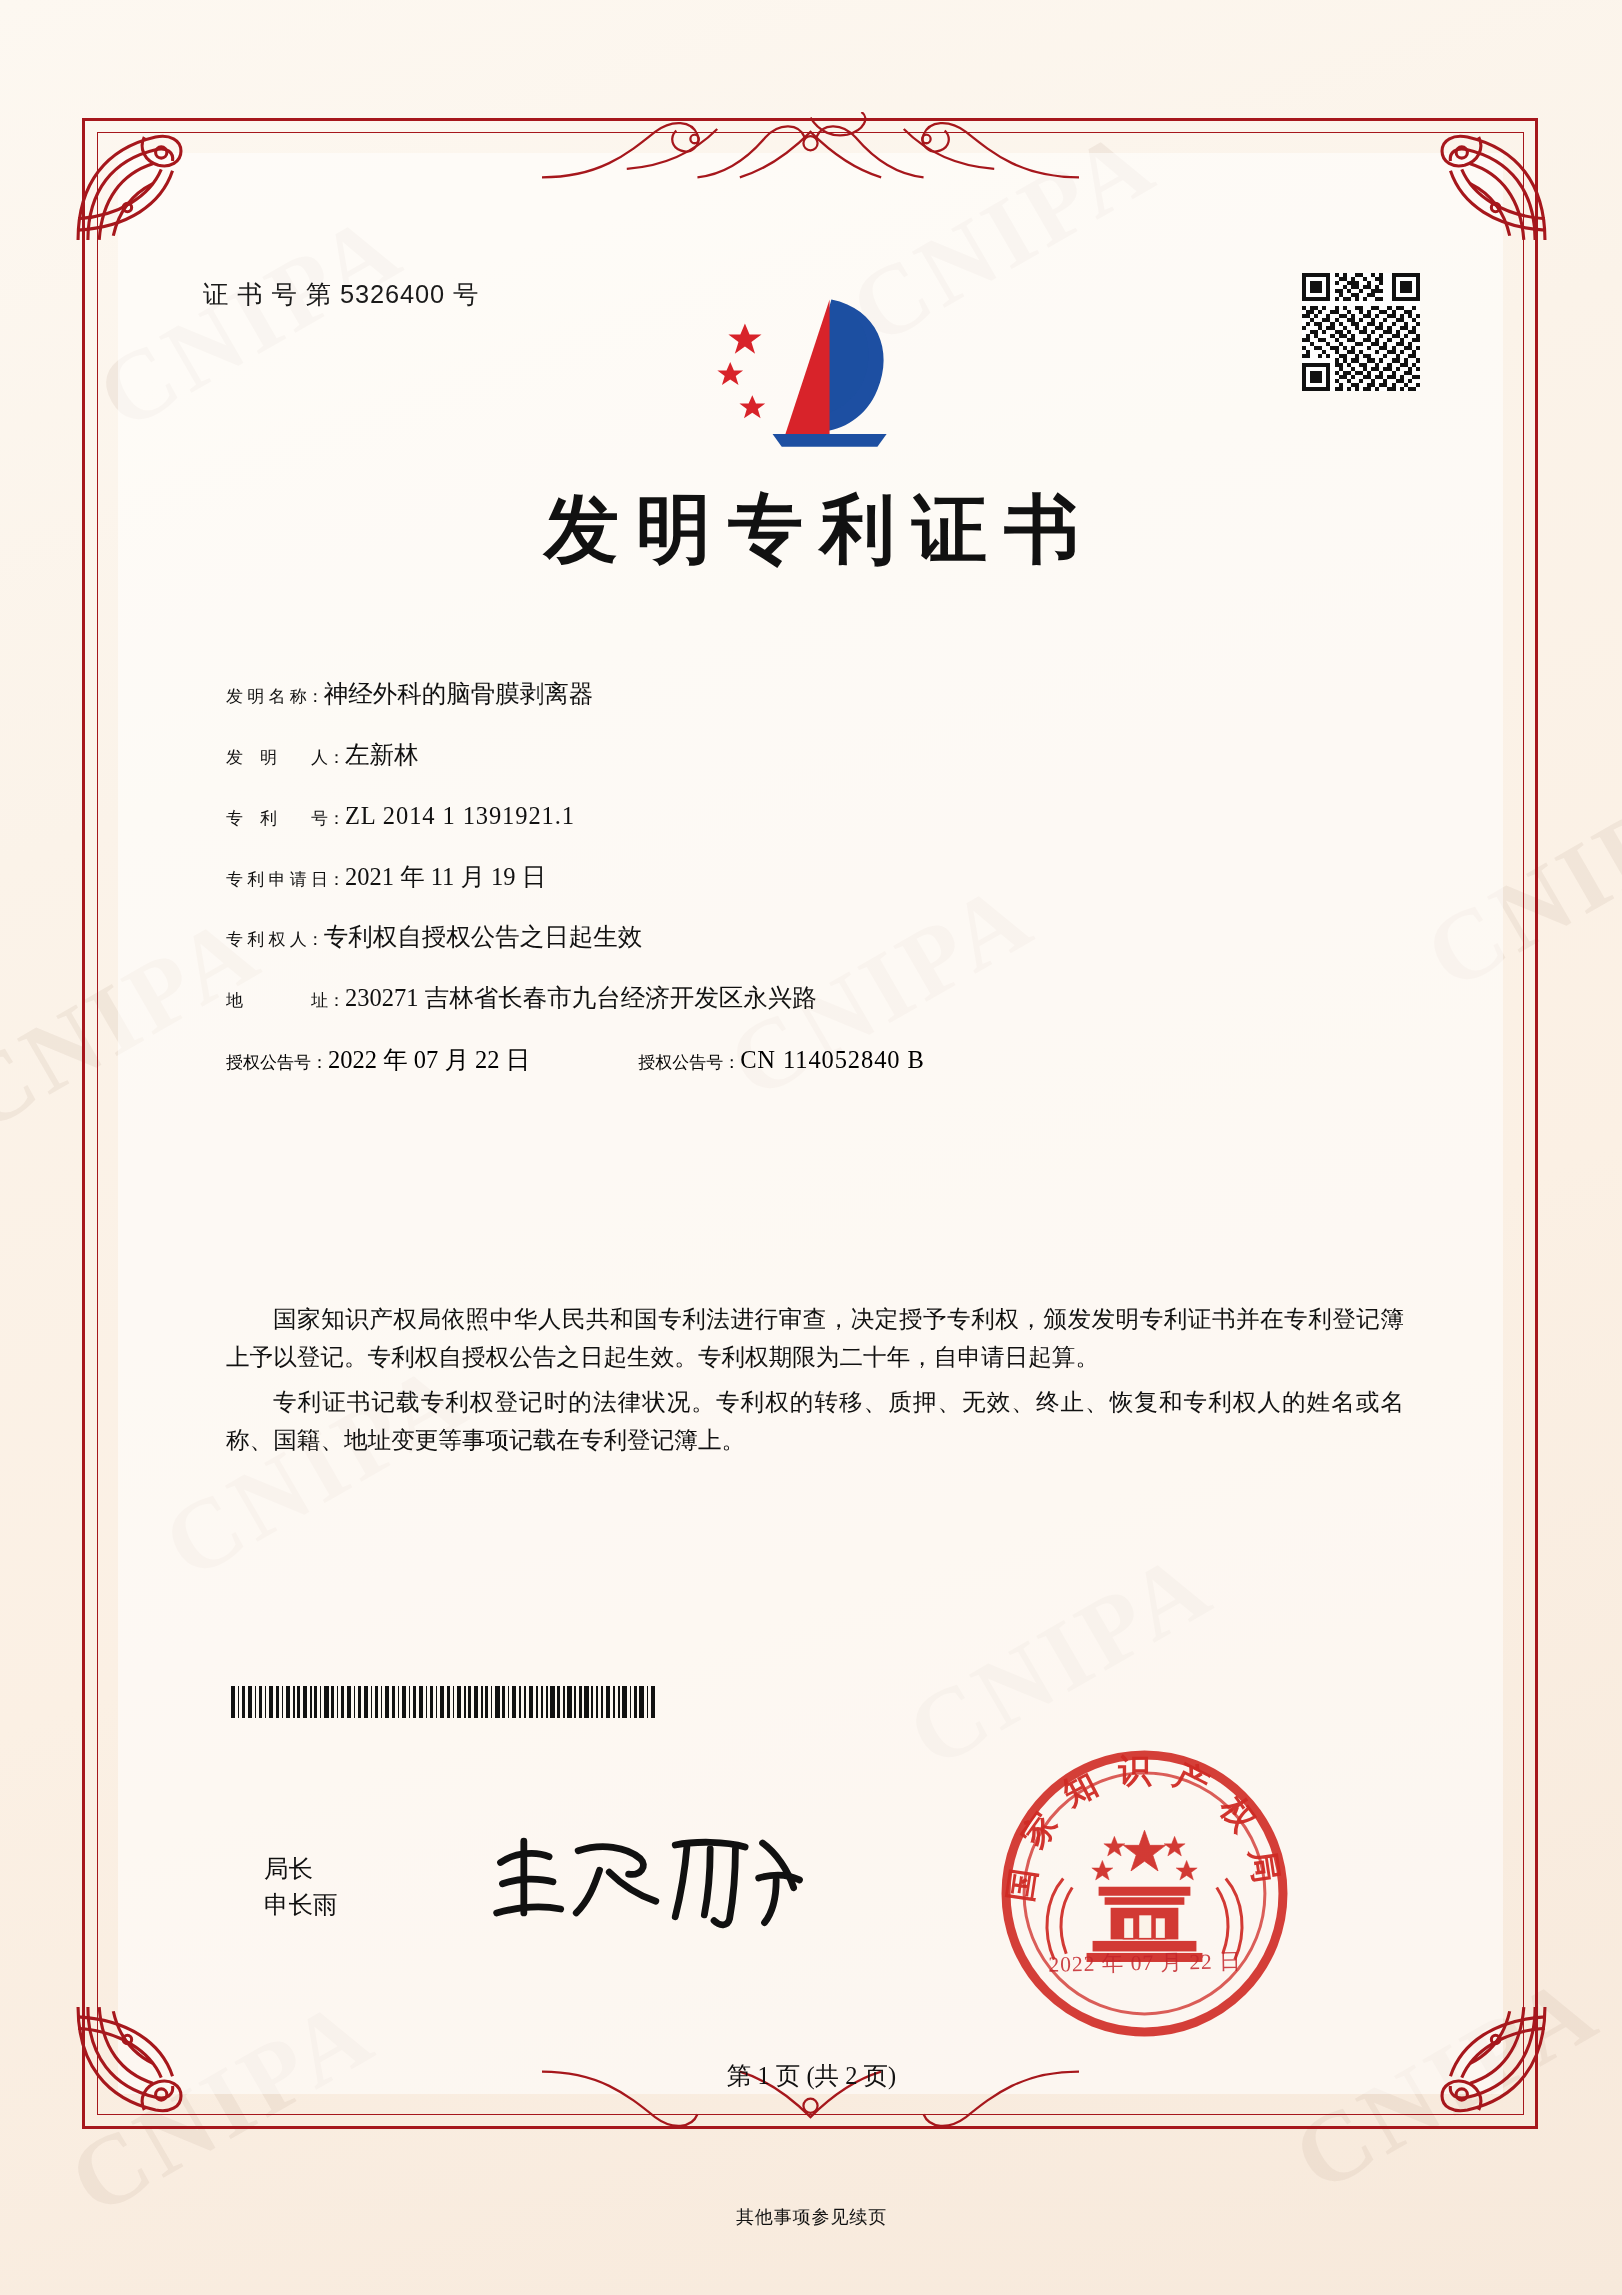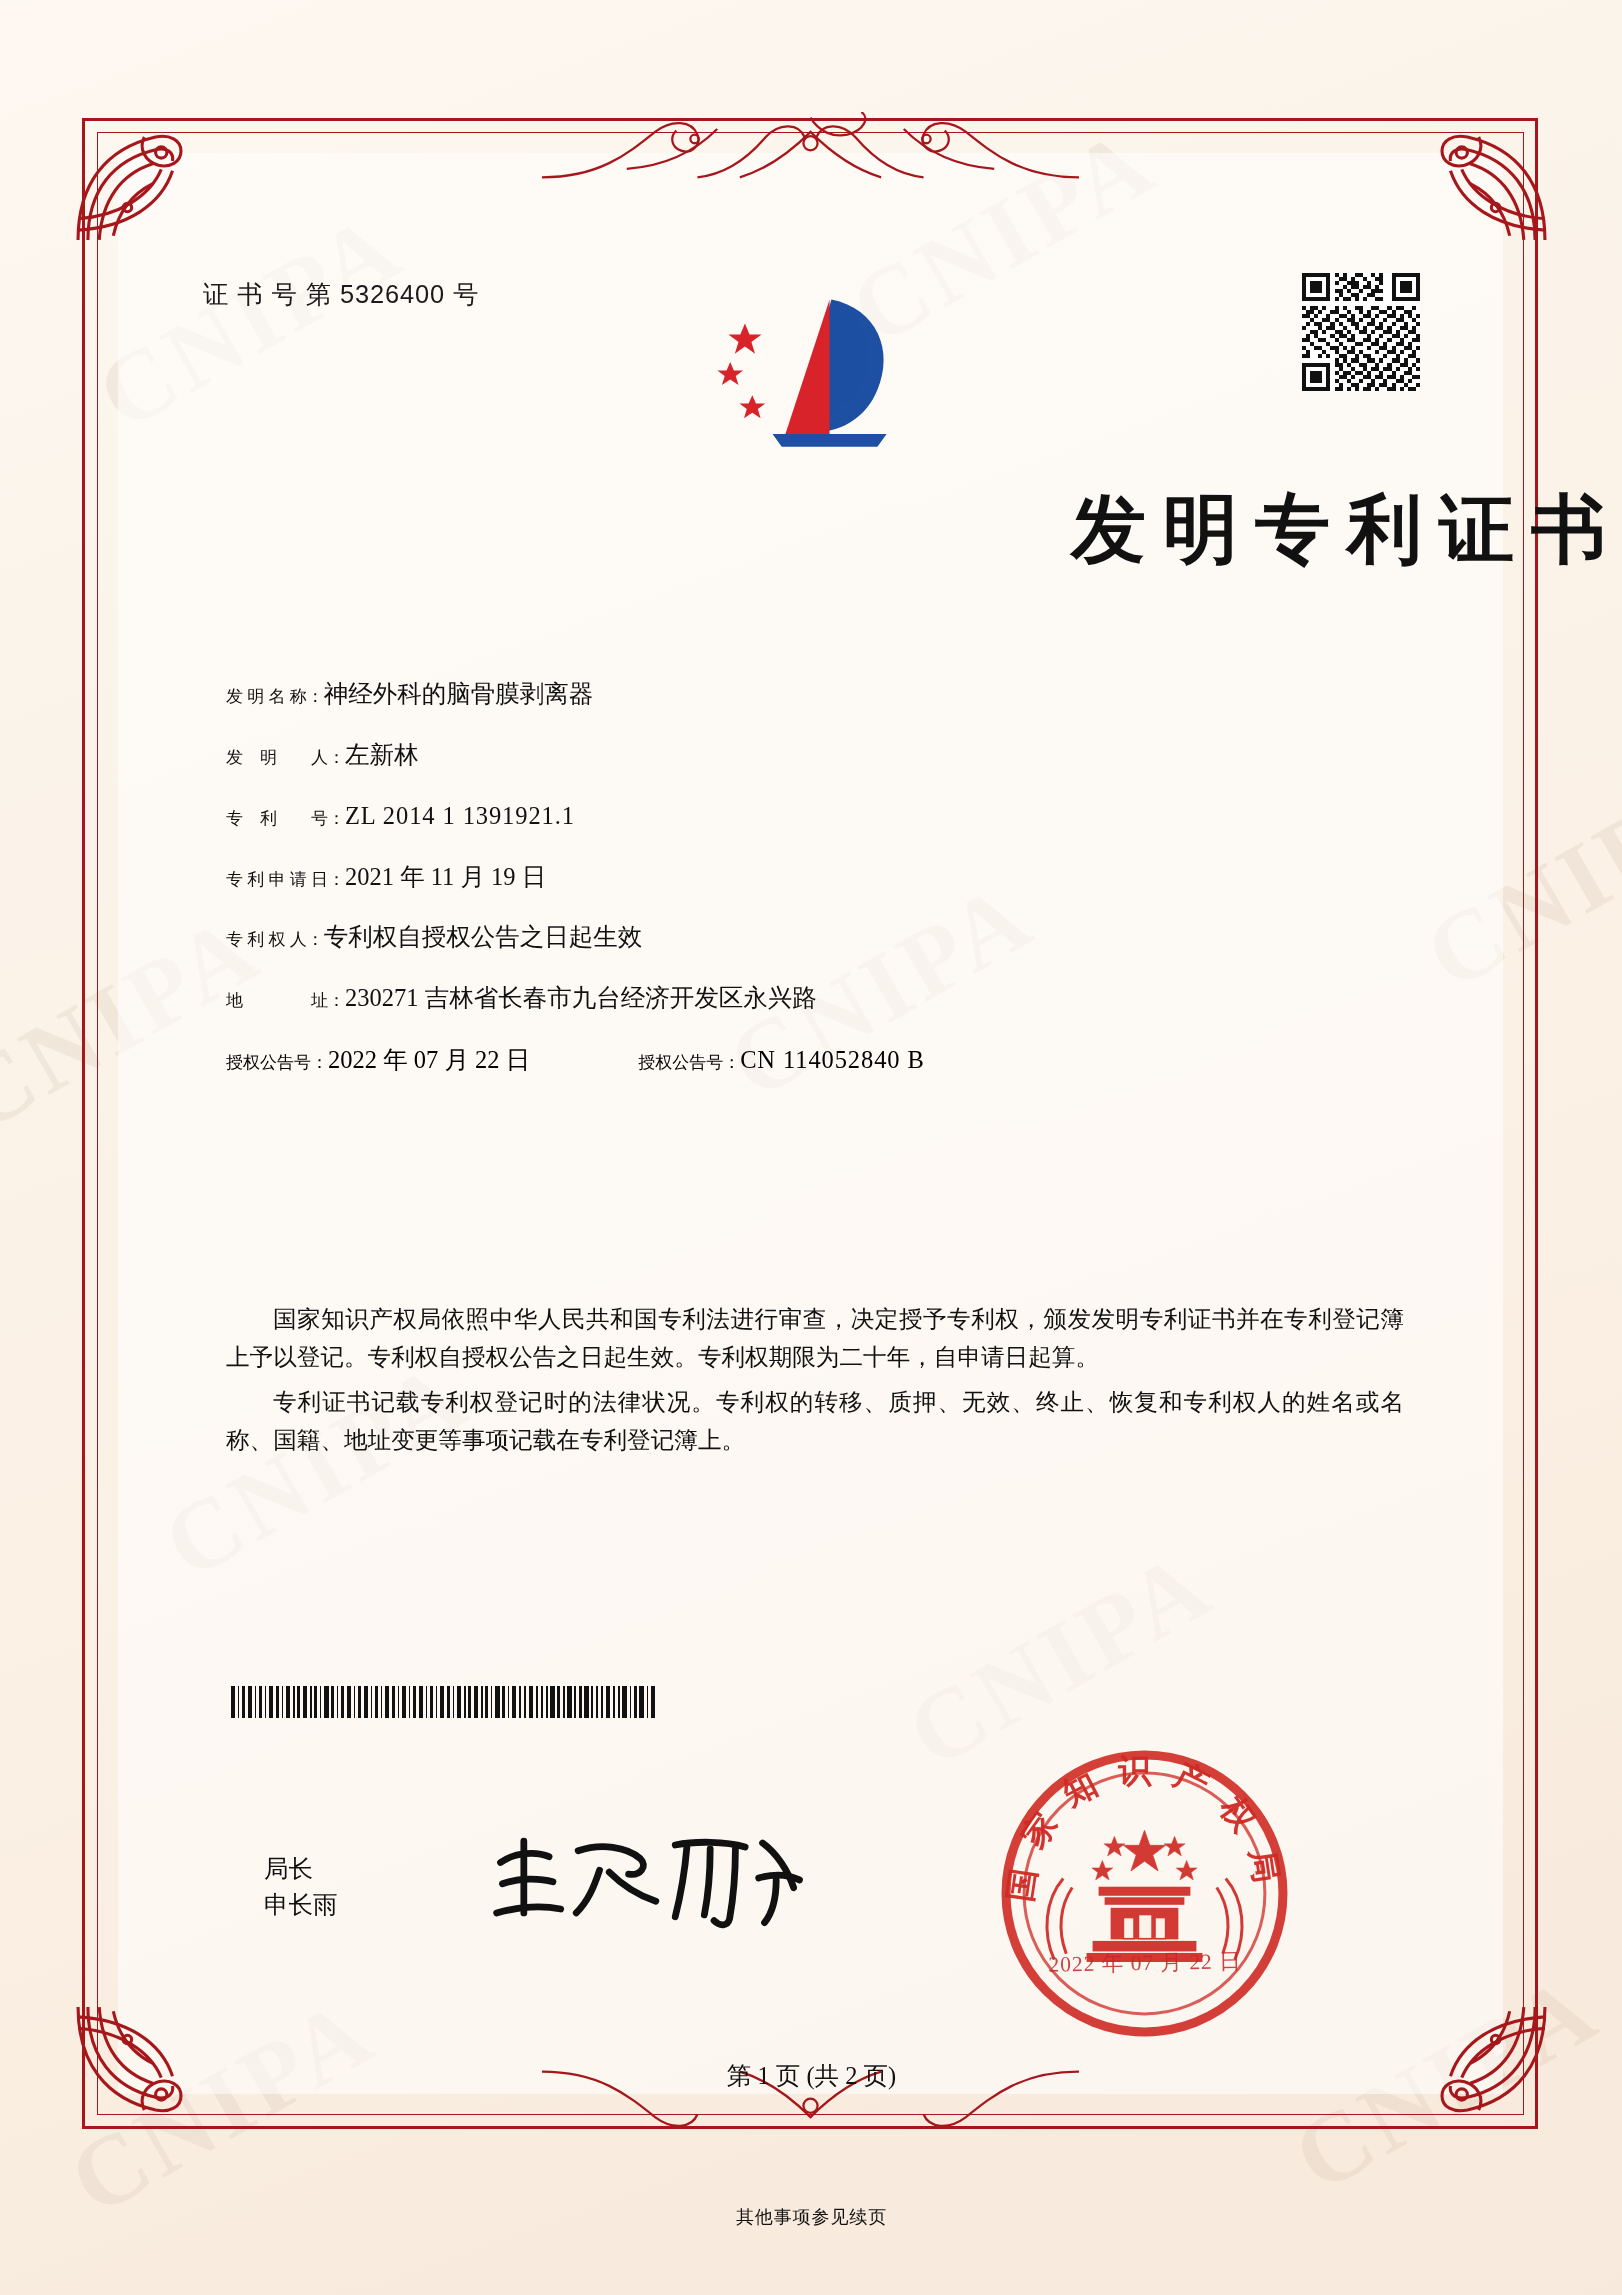--- a/index.html
+++ b/index.html
@@ -126,21 +126,21 @@
     width: 221px;
     height: 184px;
   }
   .emblem svg { width: 100%; height: 100%; display: block; }
 
   .main-title {
     position: absolute;
     left: 0;
     top: 480px;
     width: 1623px;
-    text-align: right;
+    text-align: center;
     font-size: 75px;
     font-weight: bold;
     letter-spacing: 17px;
     color: #111;
     font-family: "Liberation Serif", "DejaVu Serif", serif;
     text-indent: 17px;
   }
 
   
   .fields {

